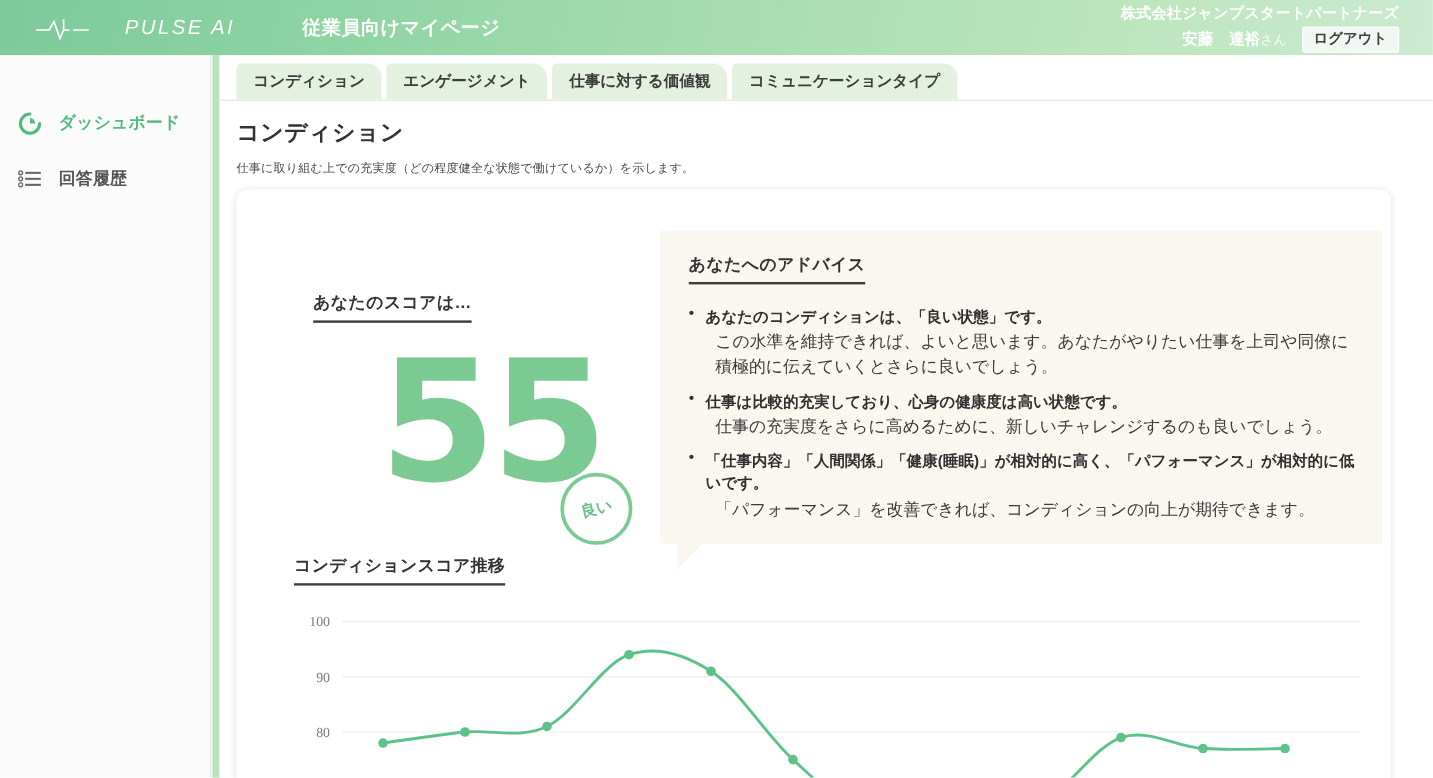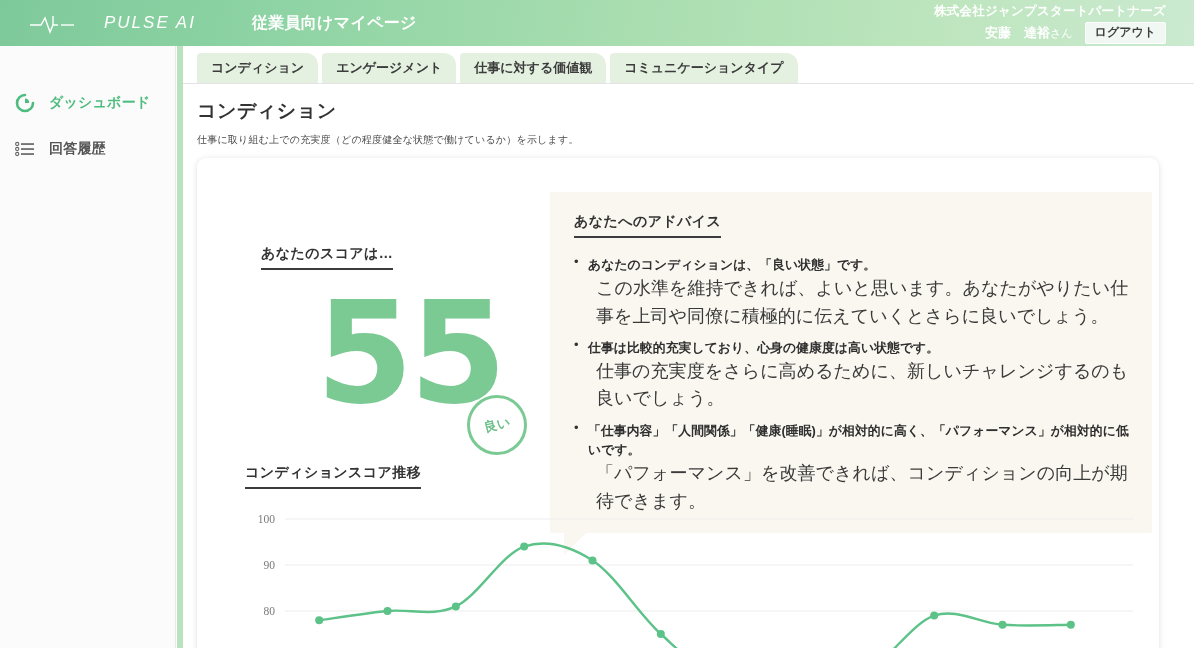--- a/index.html
+++ b/index.html
@@ -173,21 +173,21 @@
   .advice-item:last-child { margin-bottom: 0; }
   .advice-item::before {
     content: "•"; position: absolute; left: 0; top: -1px;
     color: #333333; font-size: 13px;
   }
   .advice-title {
     font-size: 12.8px; font-weight: 700; color: #2f2f2f;
     line-height: 1.5; letter-spacing: .1px;
   }
   .advice-body {
-    font-size: 18px; color: #3a3a3a; line-height: 1.52;
+    font-size: 14px; color: #3a3a3a; line-height: 1.52;
     margin-top: 1px; padding-left: 8px; letter-spacing: .05px;
   }
 
   
   .chart-area { position: absolute; top: 305px; left: 48px; width: 890px; }
   .chart-canvas { position: relative; margin-top: 22px; height: 200px; width: 890px; }
   .chart-canvas svg { display: block; }
 </style>
 </head>
 <body>

